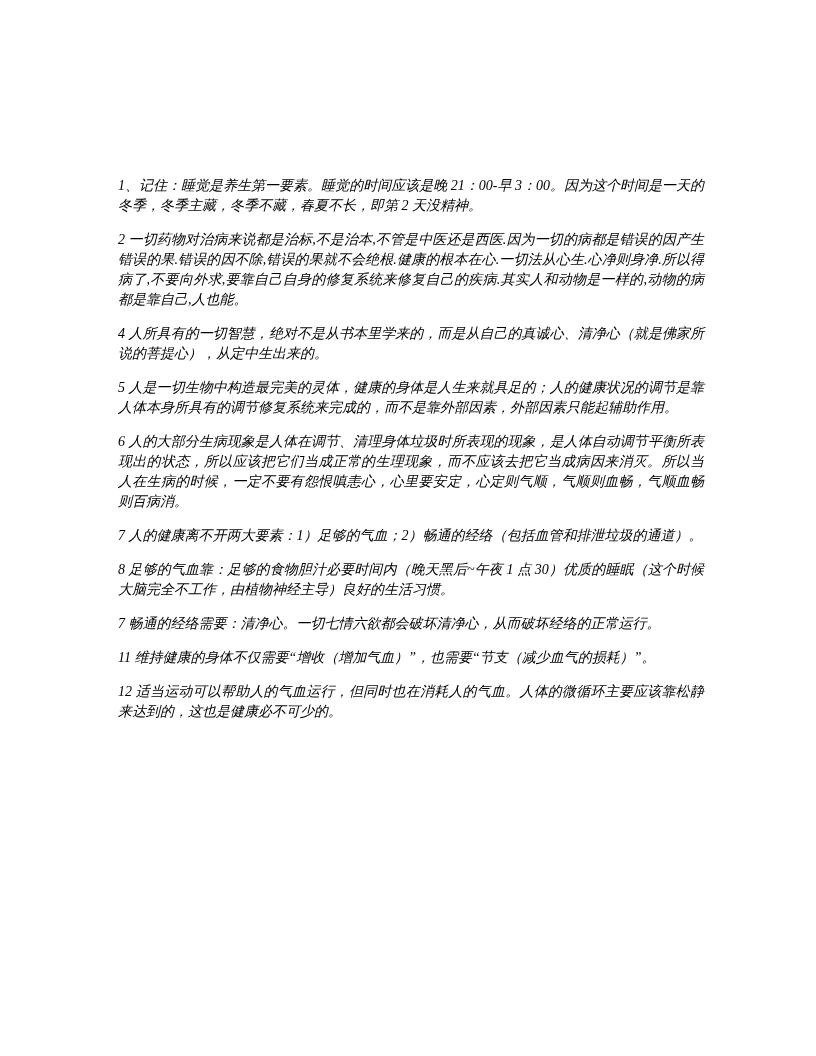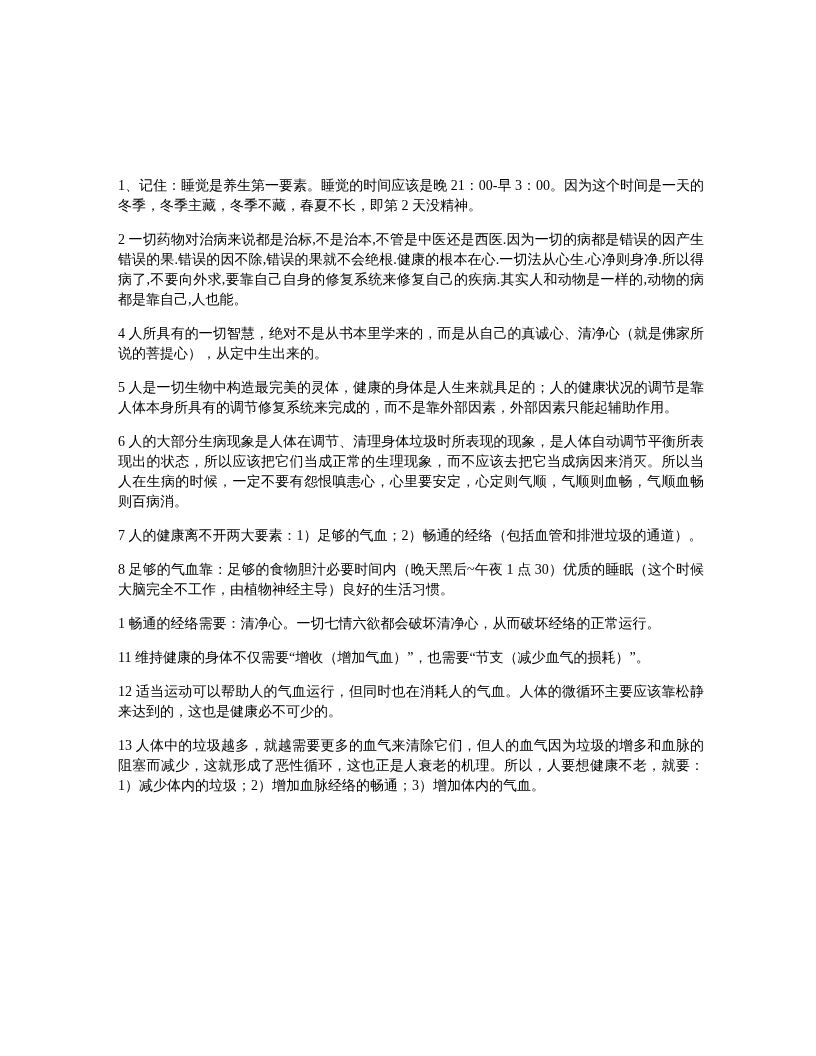--- a/index.html
+++ b/index.html
@@ -27,32 +27,32 @@
     font-family: "Liberation Serif", "DejaVu Serif", serif;
     font-size: 14px;
     line-height: 20px;
     color: #000000;
     text-align: justify;
   }
   .para {
     margin: 0 0 14px 0;
     padding: 0;
     word-break: break-all;
+    font-style: italic;
   }
 </style>
 </head>
 <body>
 
 <div class="page">
   <div class="doc-body">
       <p class="para">1、记住：睡觉是养生第一要素。睡觉的时间应该是晚 21：00-早 3：00。因为这个时间是一天的冬季，冬季主藏，冬季不藏，春夏不长，即第 2 天没精神。</p>
       <p class="para">2 一切药物对治病来说都是治标,不是治本,不管是中医还是西医.因为一切的病都是错误的因产生错误的果.错误的因不除,错误的果就不会绝根.健康的根本在心.一切法从心生.心净则身净.所以得病了,不要向外求,要靠自己自身的修复系统来修复自己的疾病.其实人和动物是一样的,动物的病都是靠自己,人也能。</p>
       <p class="para">4 人所具有的一切智慧，绝对不是从书本里学来的，而是从自己的真诚心、清净心（就是佛家所说的菩提心），从定中生出来的。</p>
       <p class="para">5 人是一切生物中构造最完美的灵体，健康的身体是人生来就具足的；人的健康状况的调节是靠人体本身所具有的调节修复系统来完成的，而不是靠外部因素，外部因素只能起辅助作用。</p>
       <p class="para">6 人的大部分生病现象是人体在调节、清理身体垃圾时所表现的现象，是人体自动调节平衡所表现出的状态，所以应该把它们当成正常的生理现象，而不应该去把它当成病因来消灭。所以当人在生病的时候，一定不要有怨恨嗔恚心，心里要安定，心定则气顺，气顺则血畅，气顺血畅则百病消。</p>
       <p class="para">7 人的健康离不开两大要素：1）足够的气血；2）畅通的经络（包括血管和排泄垃圾的通道）。</p>
       <p class="para">8 足够的气血靠：足够的食物胆汁必要时间内（晚天黑后~午夜 1 点 30）优质的睡眠（这个时候大脑完全不工作，由植物神经主导）良好的生活习惯。</p>
-      <p class="para">1 畅通的经络需要：清净心。一切七情六欲都会破坏清净心，从而破坏经络的正常运行。</p>
+      <p class="para">7 畅通的经络需要：清净心。一切七情六欲都会破坏清净心，从而破坏经络的正常运行。</p>
       <p class="para">11 维持健康的身体不仅需要“增收（增加气血）”，也需要“节支（减少血气的损耗）”。</p>
       <p class="para">12 适当运动可以帮助人的气血运行，但同时也在消耗人的气血。人体的微循环主要应该靠松静来达到的，这也是健康必不可少的。</p>
-      <p class="para">13 人体中的垃圾越多，就越需要更多的血气来清除它们，但人的血气因为垃圾的增多和血脉的阻塞而减少，这就形成了恶性循环，这也正是人衰老的机理。所以，人要想健康不老，就要：1）减少体内的垃圾；2）增加血脉经络的畅通；3）增加体内的气血。</p>
     </div>
 </div>
 
 </body></html>

